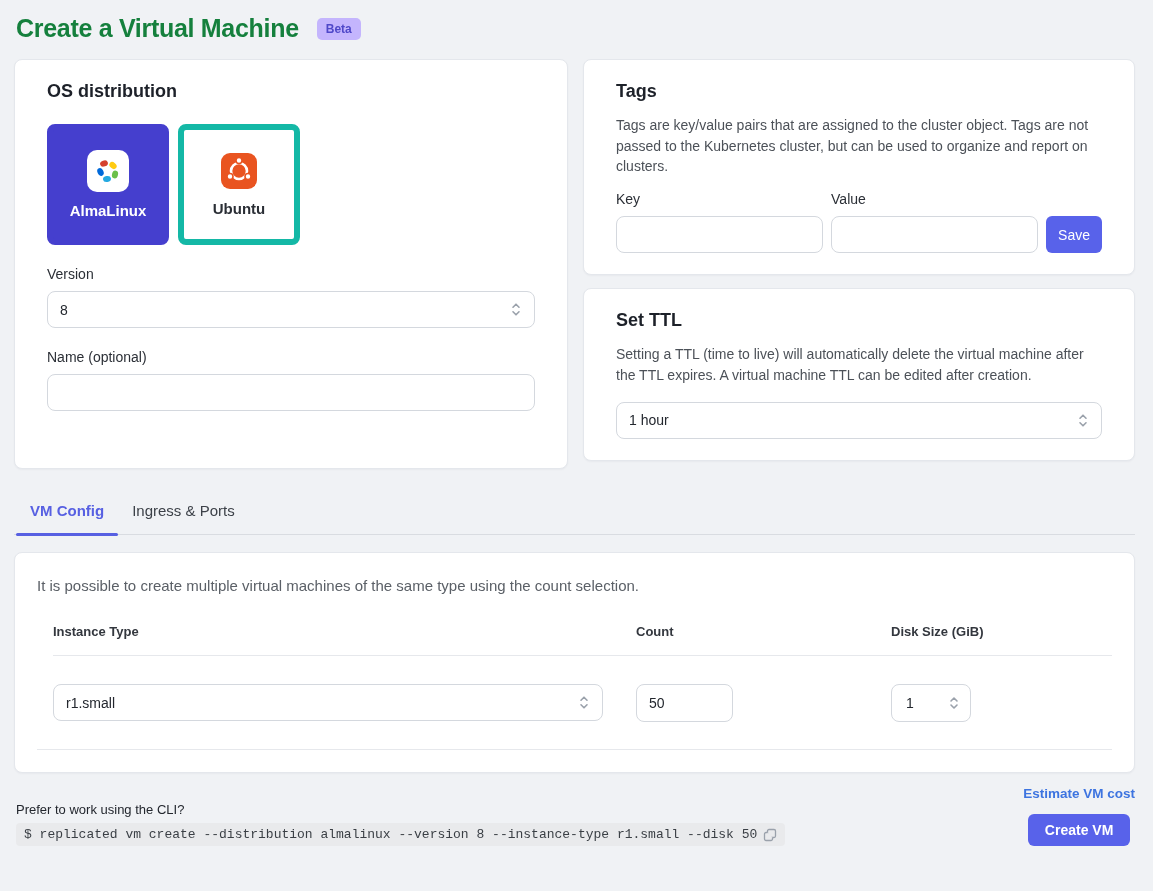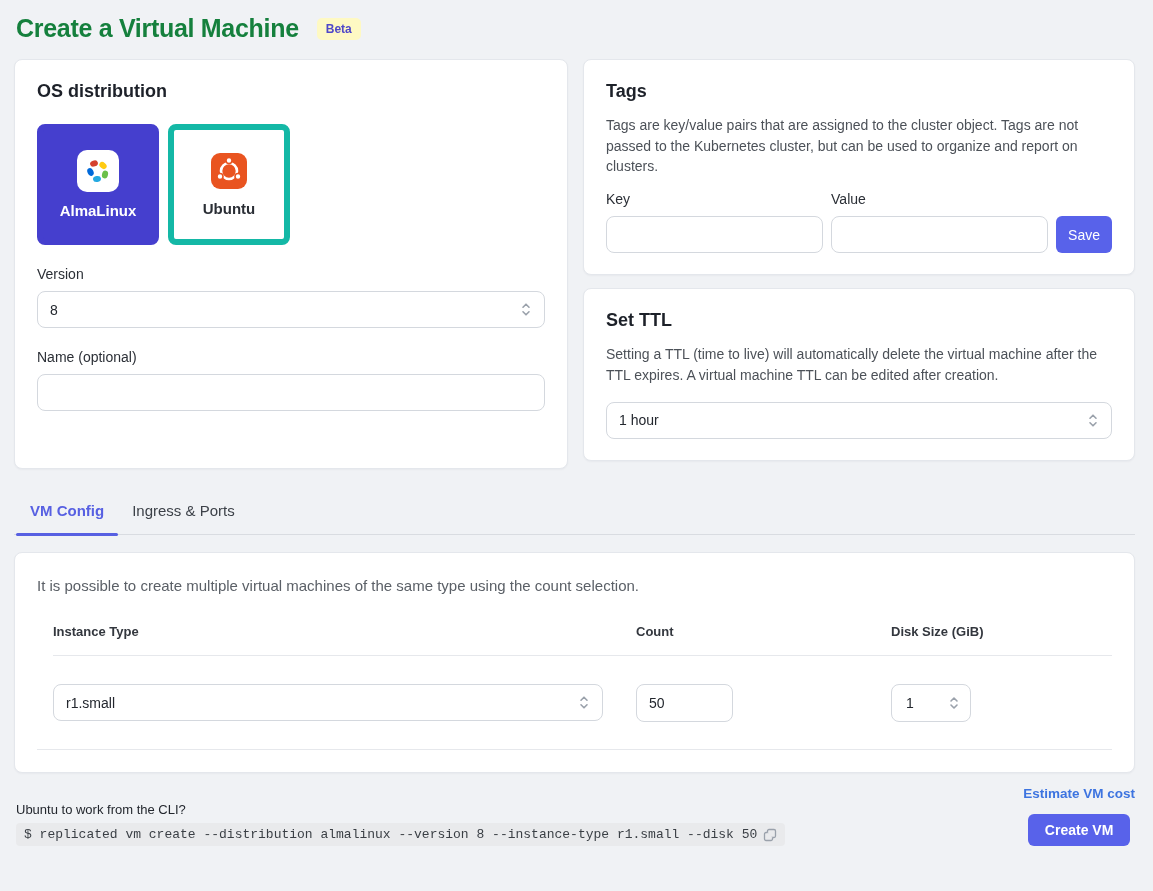--- a/index.html
+++ b/index.html
@@ -9,33 +9,33 @@
     background: #f0f2f5;
     color: #23272e;
     overflow: hidden;
   }
   .page { padding: 12px 18px 0 14px; }
 
   
   .page-header { display: flex; align-items: center; gap: 18px; padding: 2px 2px 16px 2px; }
   .page-title { font-size: 25px; font-weight: bold; color: #15803d; letter-spacing: -0.3px; }
   .beta-badge {
-    background: #fef9c3; color: #4f48c9; font-size: 12px; font-weight: bold;
+    background: #c4b5fd; color: #4f48c9; font-size: 12px; font-weight: bold;
     padding: 5px 9px; border-radius: 5px; line-height: 1;
   }
 
   
   .card {
     background: #ffffff; border: 1px solid #e4e7ec; border-radius: 8px;
     box-shadow: 0 1px 2px rgba(16,24,40,.04);
   }
   .top-grid { display: grid; grid-template-columns: 554px 1fr; gap: 15px; align-items: start; }
   .right-col { display: flex; flex-direction: column; gap: 13px; }
 
-  .card-inner { padding: 21px 22px; }
+  .card-inner { padding: 21px 32px; }
   .card-title { font-size: 18px; font-weight: bold; color: #1d2129; }
 
   
   .os-card { height: 410px; }
   .os-tiles { display: flex; gap: 9px; margin-top: 22px; }
   .os-tile {
     width: 122px; height: 121px; border-radius: 8px; border: 6px solid #14b8a6;
     background: #fff; display: flex; flex-direction: column; align-items: center;
     justify-content: center; gap: 10px; cursor: pointer;
   }
@@ -254,21 +254,21 @@
           </div>
         </div>
 
         <div class="row-divider"></div>
       </div>
     </div>
   </div>
 
   <div class="footer">
     <div class="footer-left">
-      <div class="cli-prompt">Ubuntu to work from the CLI?</div>
+      <div class="cli-prompt">Prefer to work using the CLI?</div>
       <div class="cli-box">
         <span class="cli-command">$ replicated vm create --distribution almalinux --version 8 --instance-type r1.small --disk 50</span>
         <span class="copy-icon">
           <svg width="14" height="14" viewBox="0 0 14 14" fill="none" stroke="#9aa1ab" stroke-width="1.3" stroke-linejoin="round">
             <rect x="4.5" y="1.5" width="8" height="8" rx="1.5"></rect>
             <path d="M9.5 9.5 v1.5 a1.5 1.5 0 0 1 -1.5 1.5 h-5 a1.5 1.5 0 0 1 -1.5 -1.5 v-5 a1.5 1.5 0 0 1 1.5 -1.5 h1.5" fill="#e9eaec"></path>
           </svg>
         </span>
       </div>
     </div>

